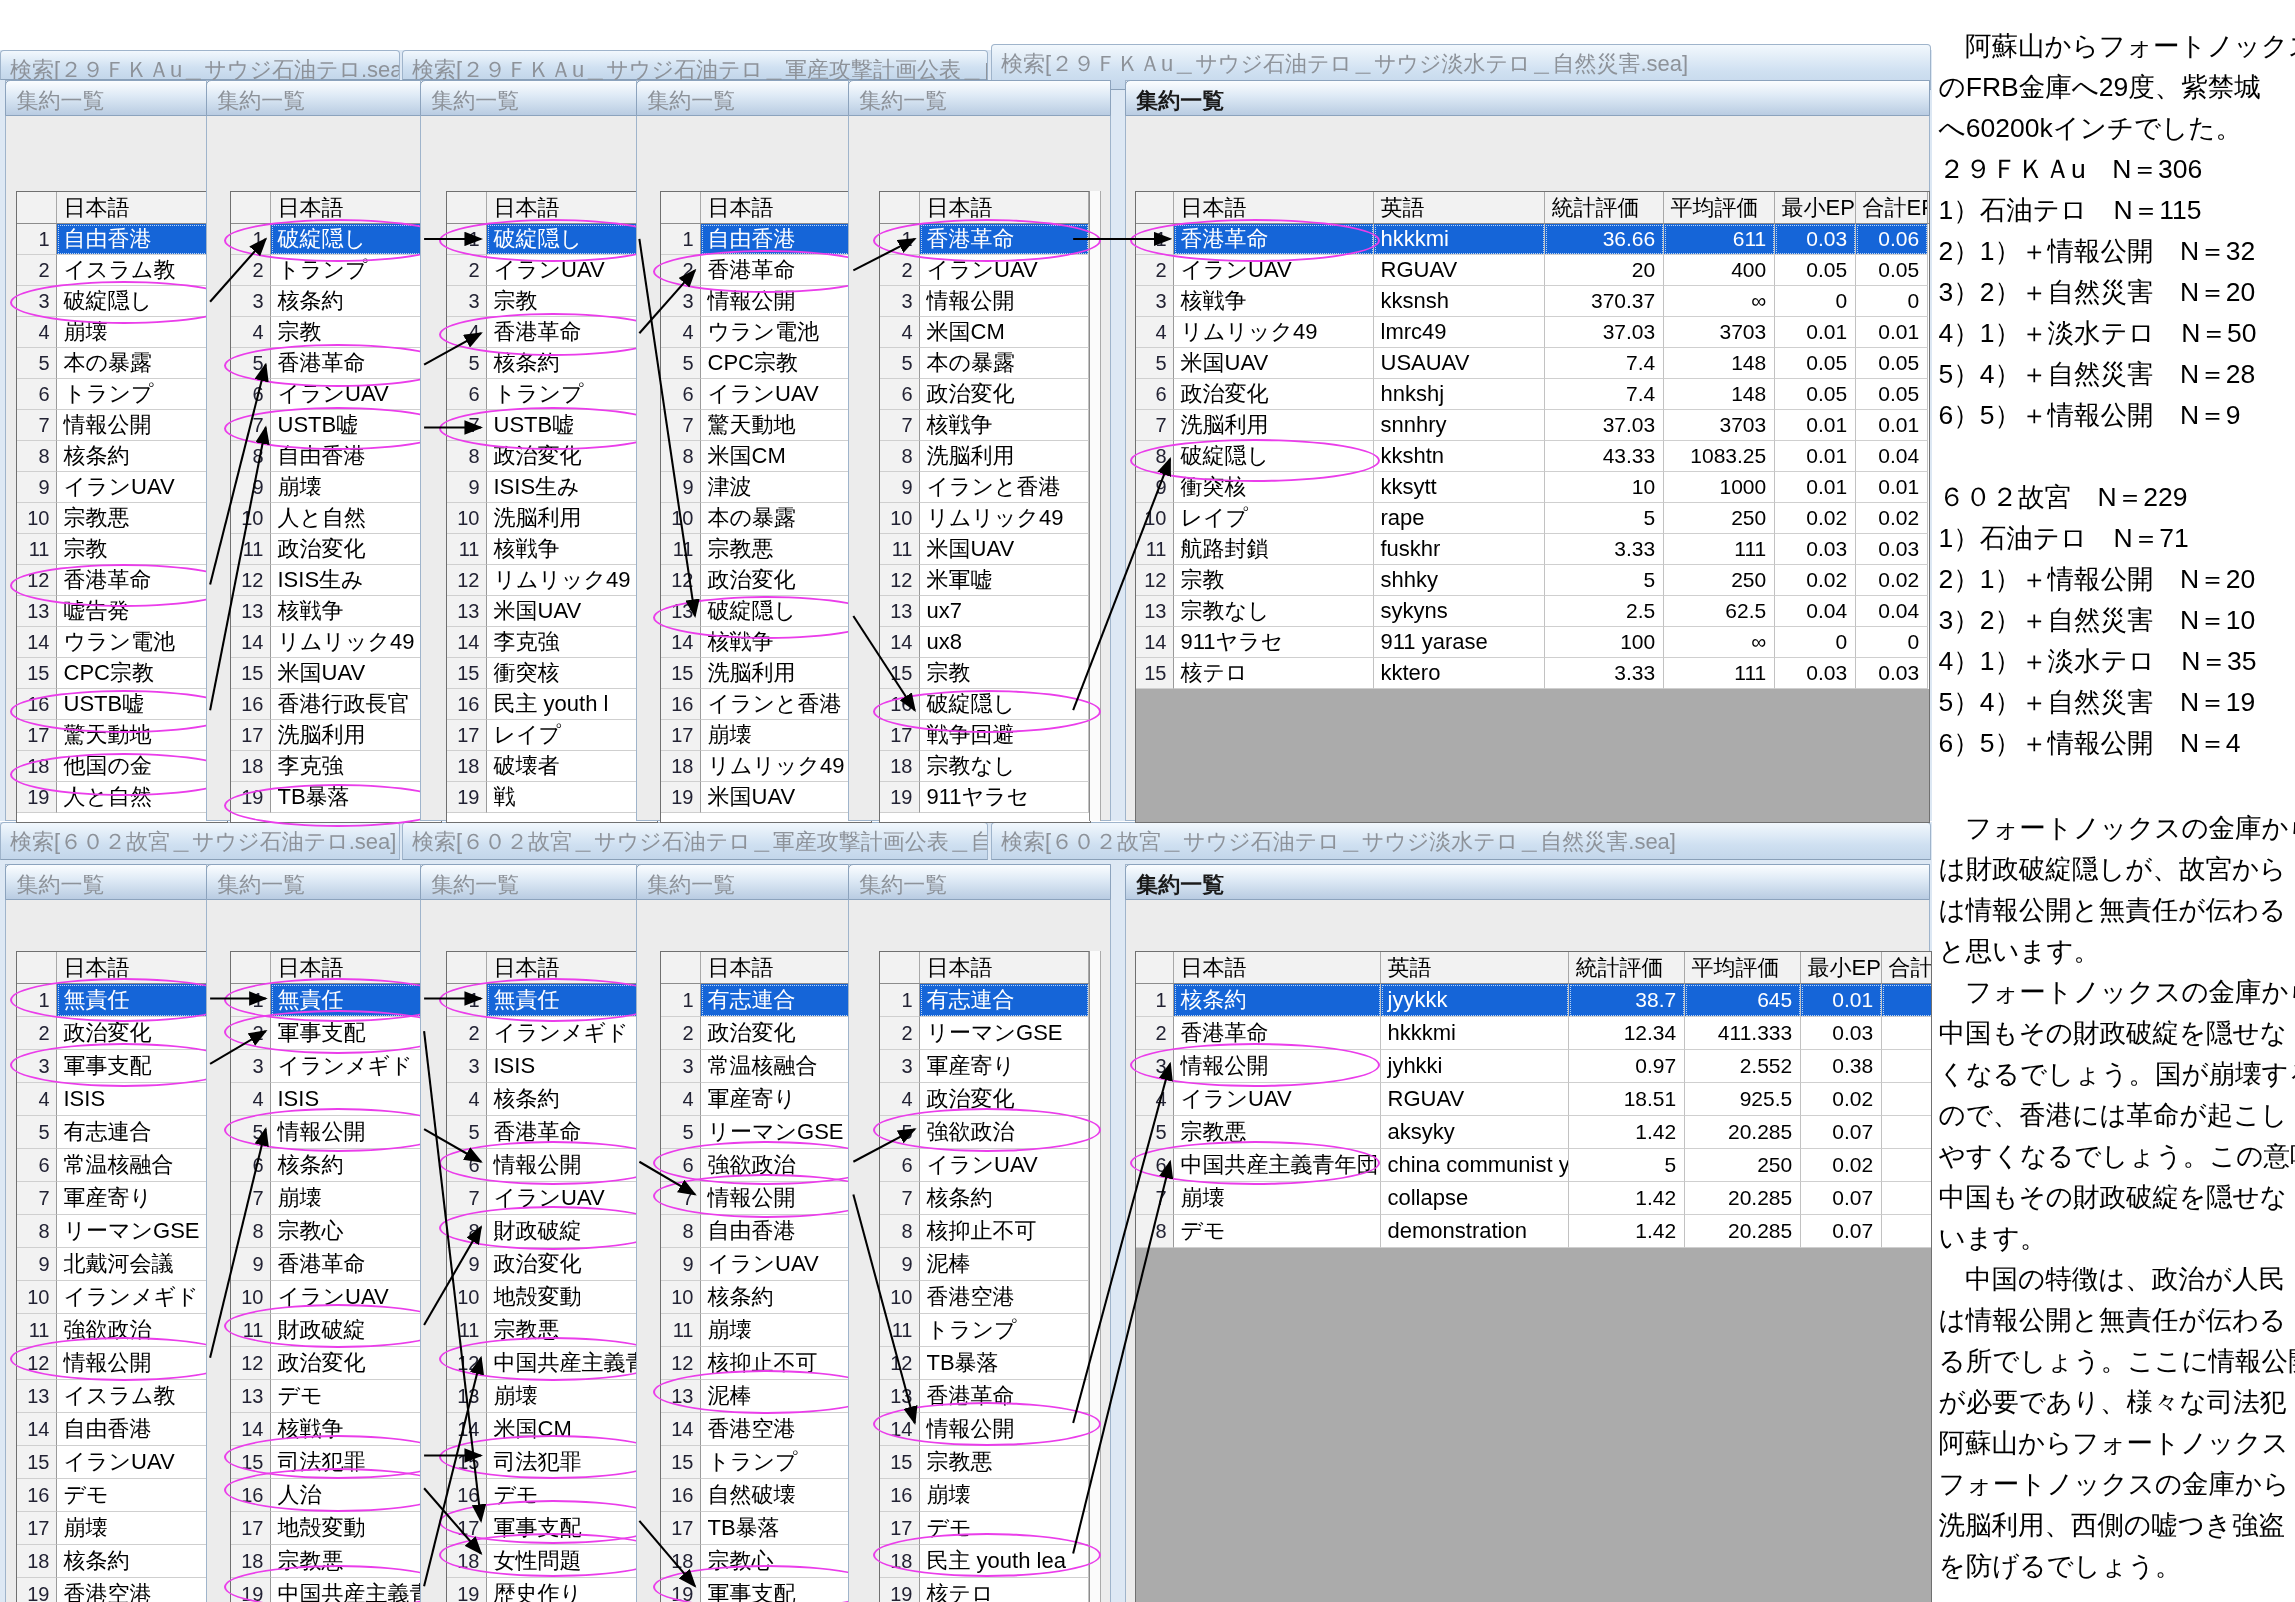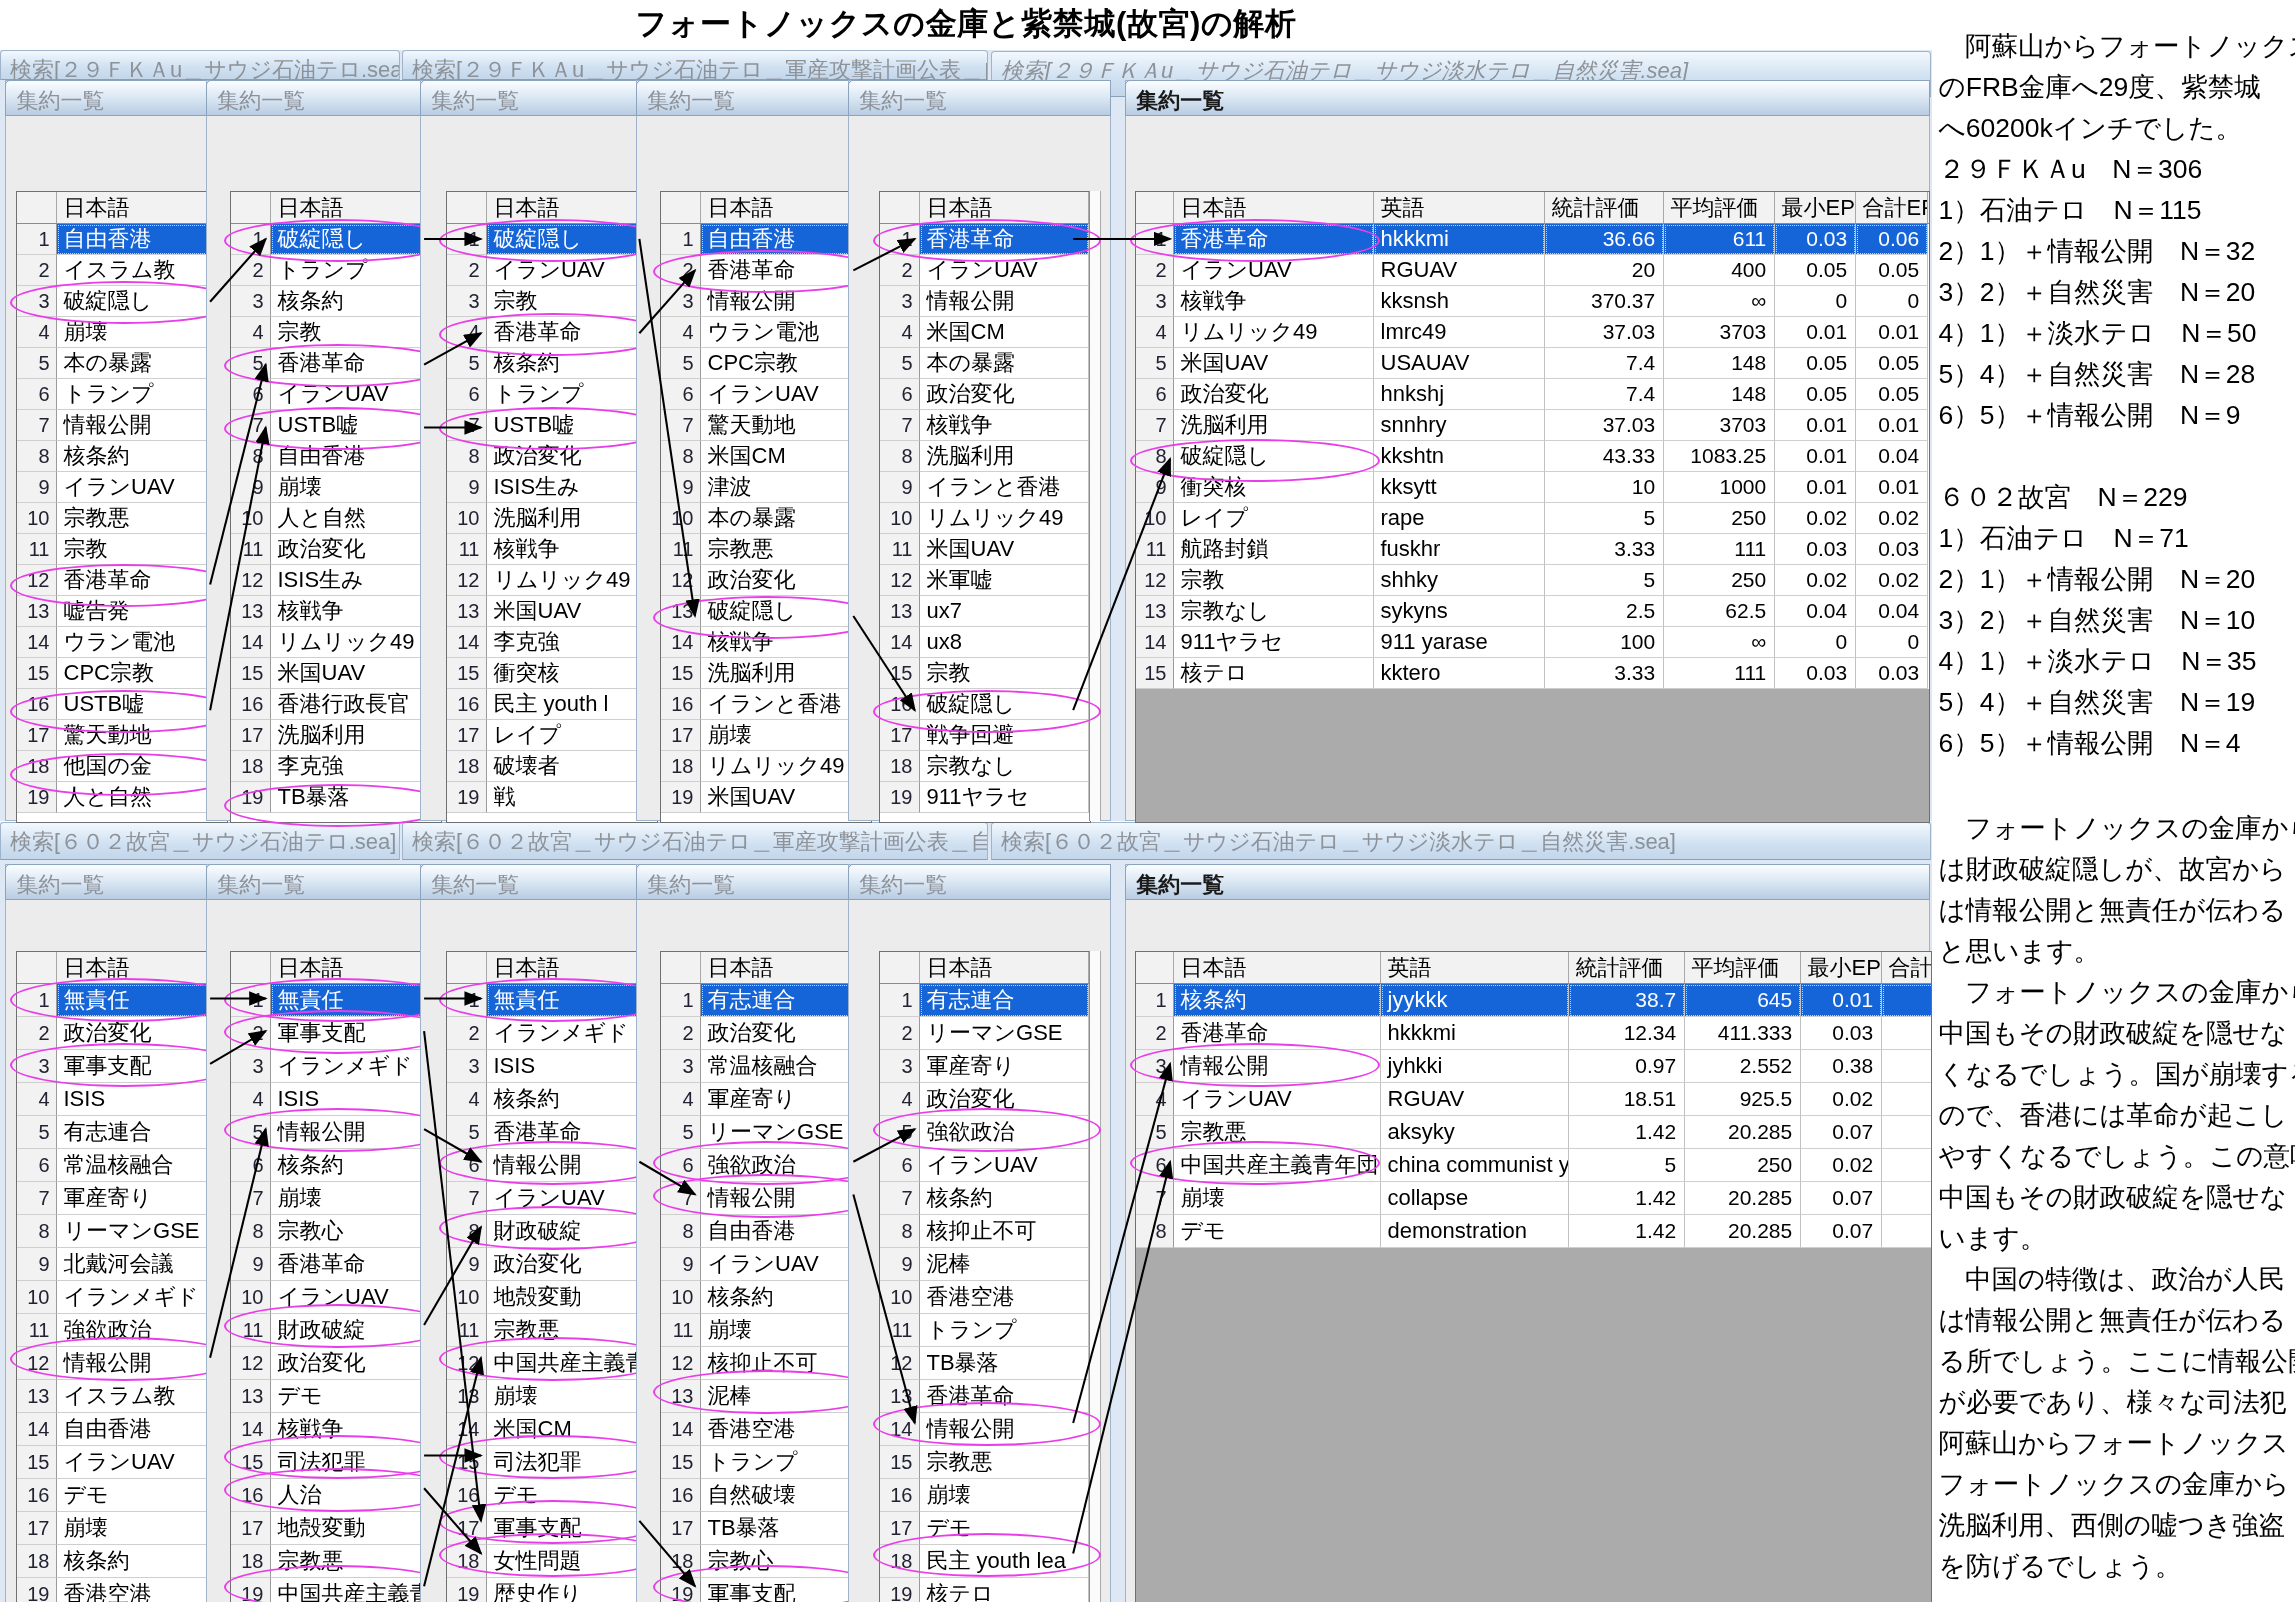--- a/index.html
+++ b/index.html
@@ -36,29 +36,28 @@
   .sb2 .sbline{height:41px;line-height:41px;}
   #sb-top{position:absolute;left:2.6px;top:26px;width:357px;}
   #sb-bot{position:absolute;left:2.6px;top:808px;width:357px;}
 </style>
 </head>
 <body>
 
 <div id="page">
   <div class="bgstrip" style="top:50px;height:771px;"></div>
   <div class="bgstrip" style="top:822px;height:780px;"></div>
-  <div id="title">フォートノックスの金庫と紫禁城(故宮)の解析</div>
   <div id="built">
       <div class="titlebar" style="position: absolute; left: 0px; top: 50px; width: 400px; height: 30px;">
         <span>検索[２９ＦＫＡu＿サウジ石油テロ.sea]</span>
       </div>
       <div class="titlebar" style="position: absolute; left: 402px; top: 50px; width: 586px; height: 30px;">
         <span>検索[２９ＦＫＡu＿サウジ石油テロ＿軍産攻撃計画公表＿自然災害.sea]</span>
       </div>
-      <div class="titlebar" style="position: absolute; left: 991px; top: 51px; width: 940px; height: 46px; font-style: italic;">
+      <div class="titlebar" style="position: absolute; left: 991px; top: 44px; width: 940px; height: 46px;">
         <span>検索[２９ＦＫＡu＿サウジ石油テロ＿サウジ淡水テロ＿自然災害.sea]</span>
       </div>
       <div class="titlebar" style="position: absolute; left: 0px; top: 822px; width: 400px; height: 38px;">
         <span>検索[６０２故宮＿サウジ石油テロ.sea]</span>
       </div>
       <div class="titlebar" style="position: absolute; left: 402px; top: 822px; width: 586px; height: 38px;">
         <span>検索[６０２故宮＿サウジ石油テロ＿軍産攻撃計画公表＿自然災害.sea]</span>
       </div>
       <div class="titlebar" style="position: absolute; left: 991px; top: 822px; width: 940px; height: 38px;">
         <span>検索[６０２故宮＿サウジ石油テロ＿サウジ淡水テロ＿自然災害.sea]</span>

